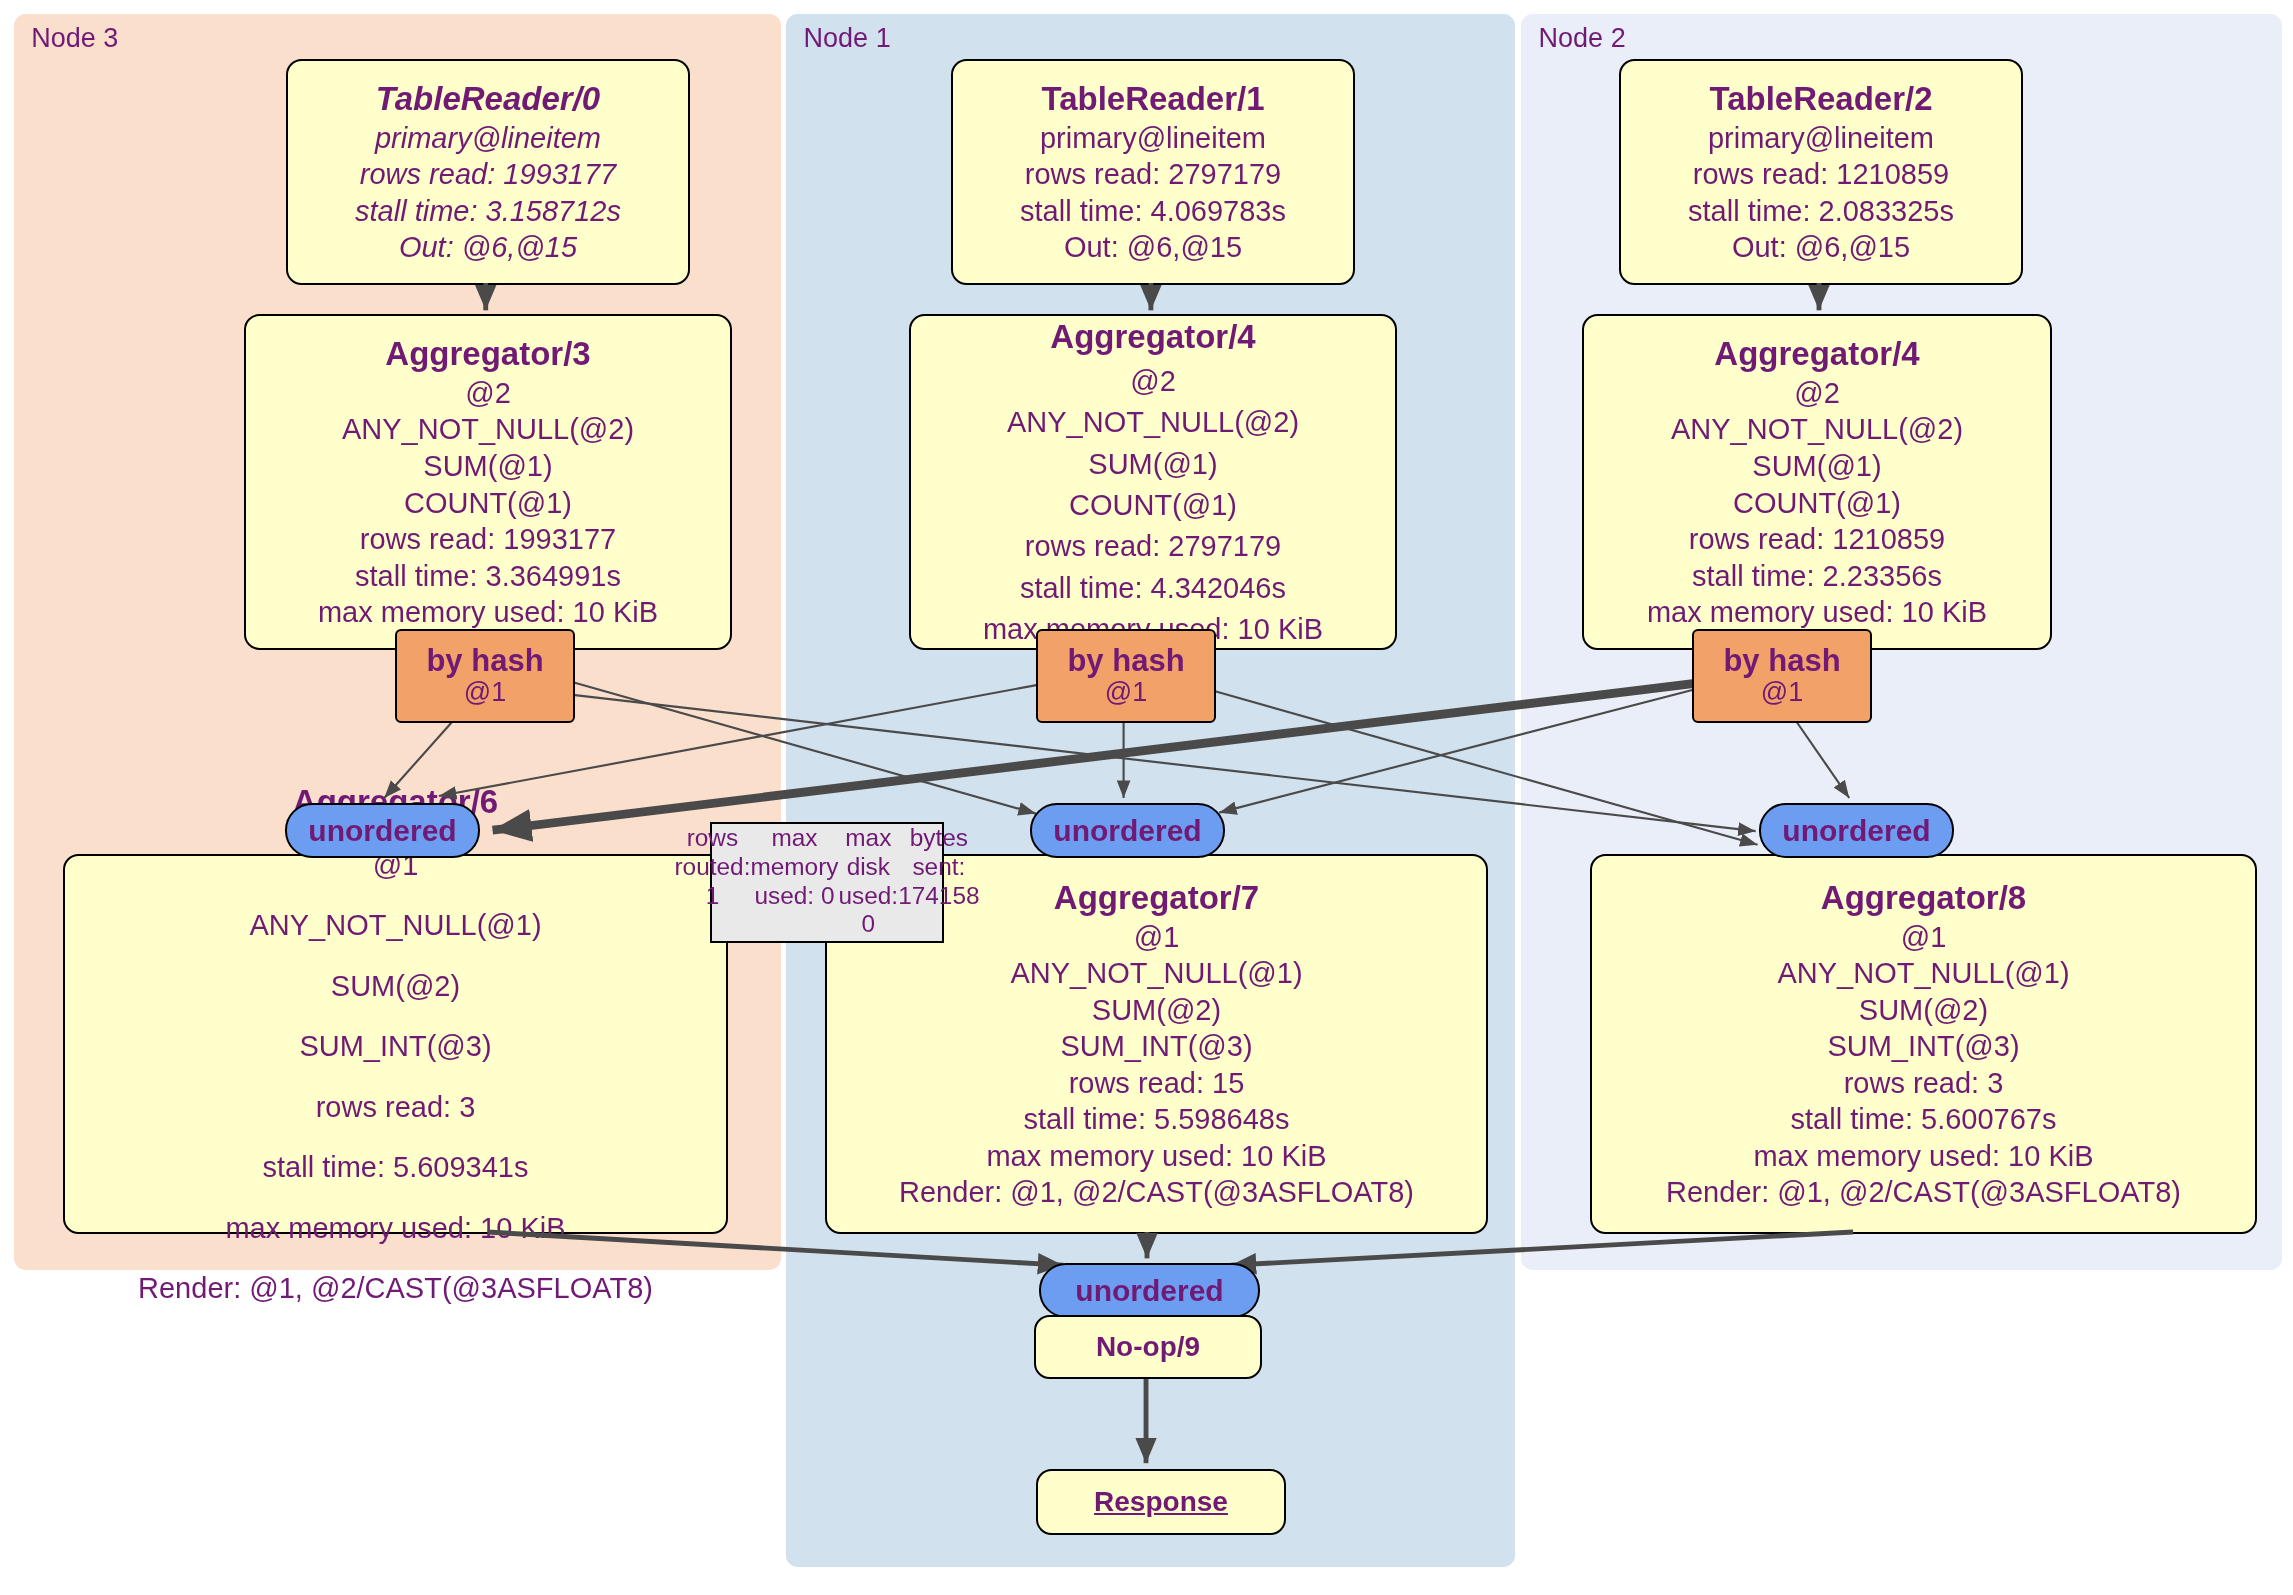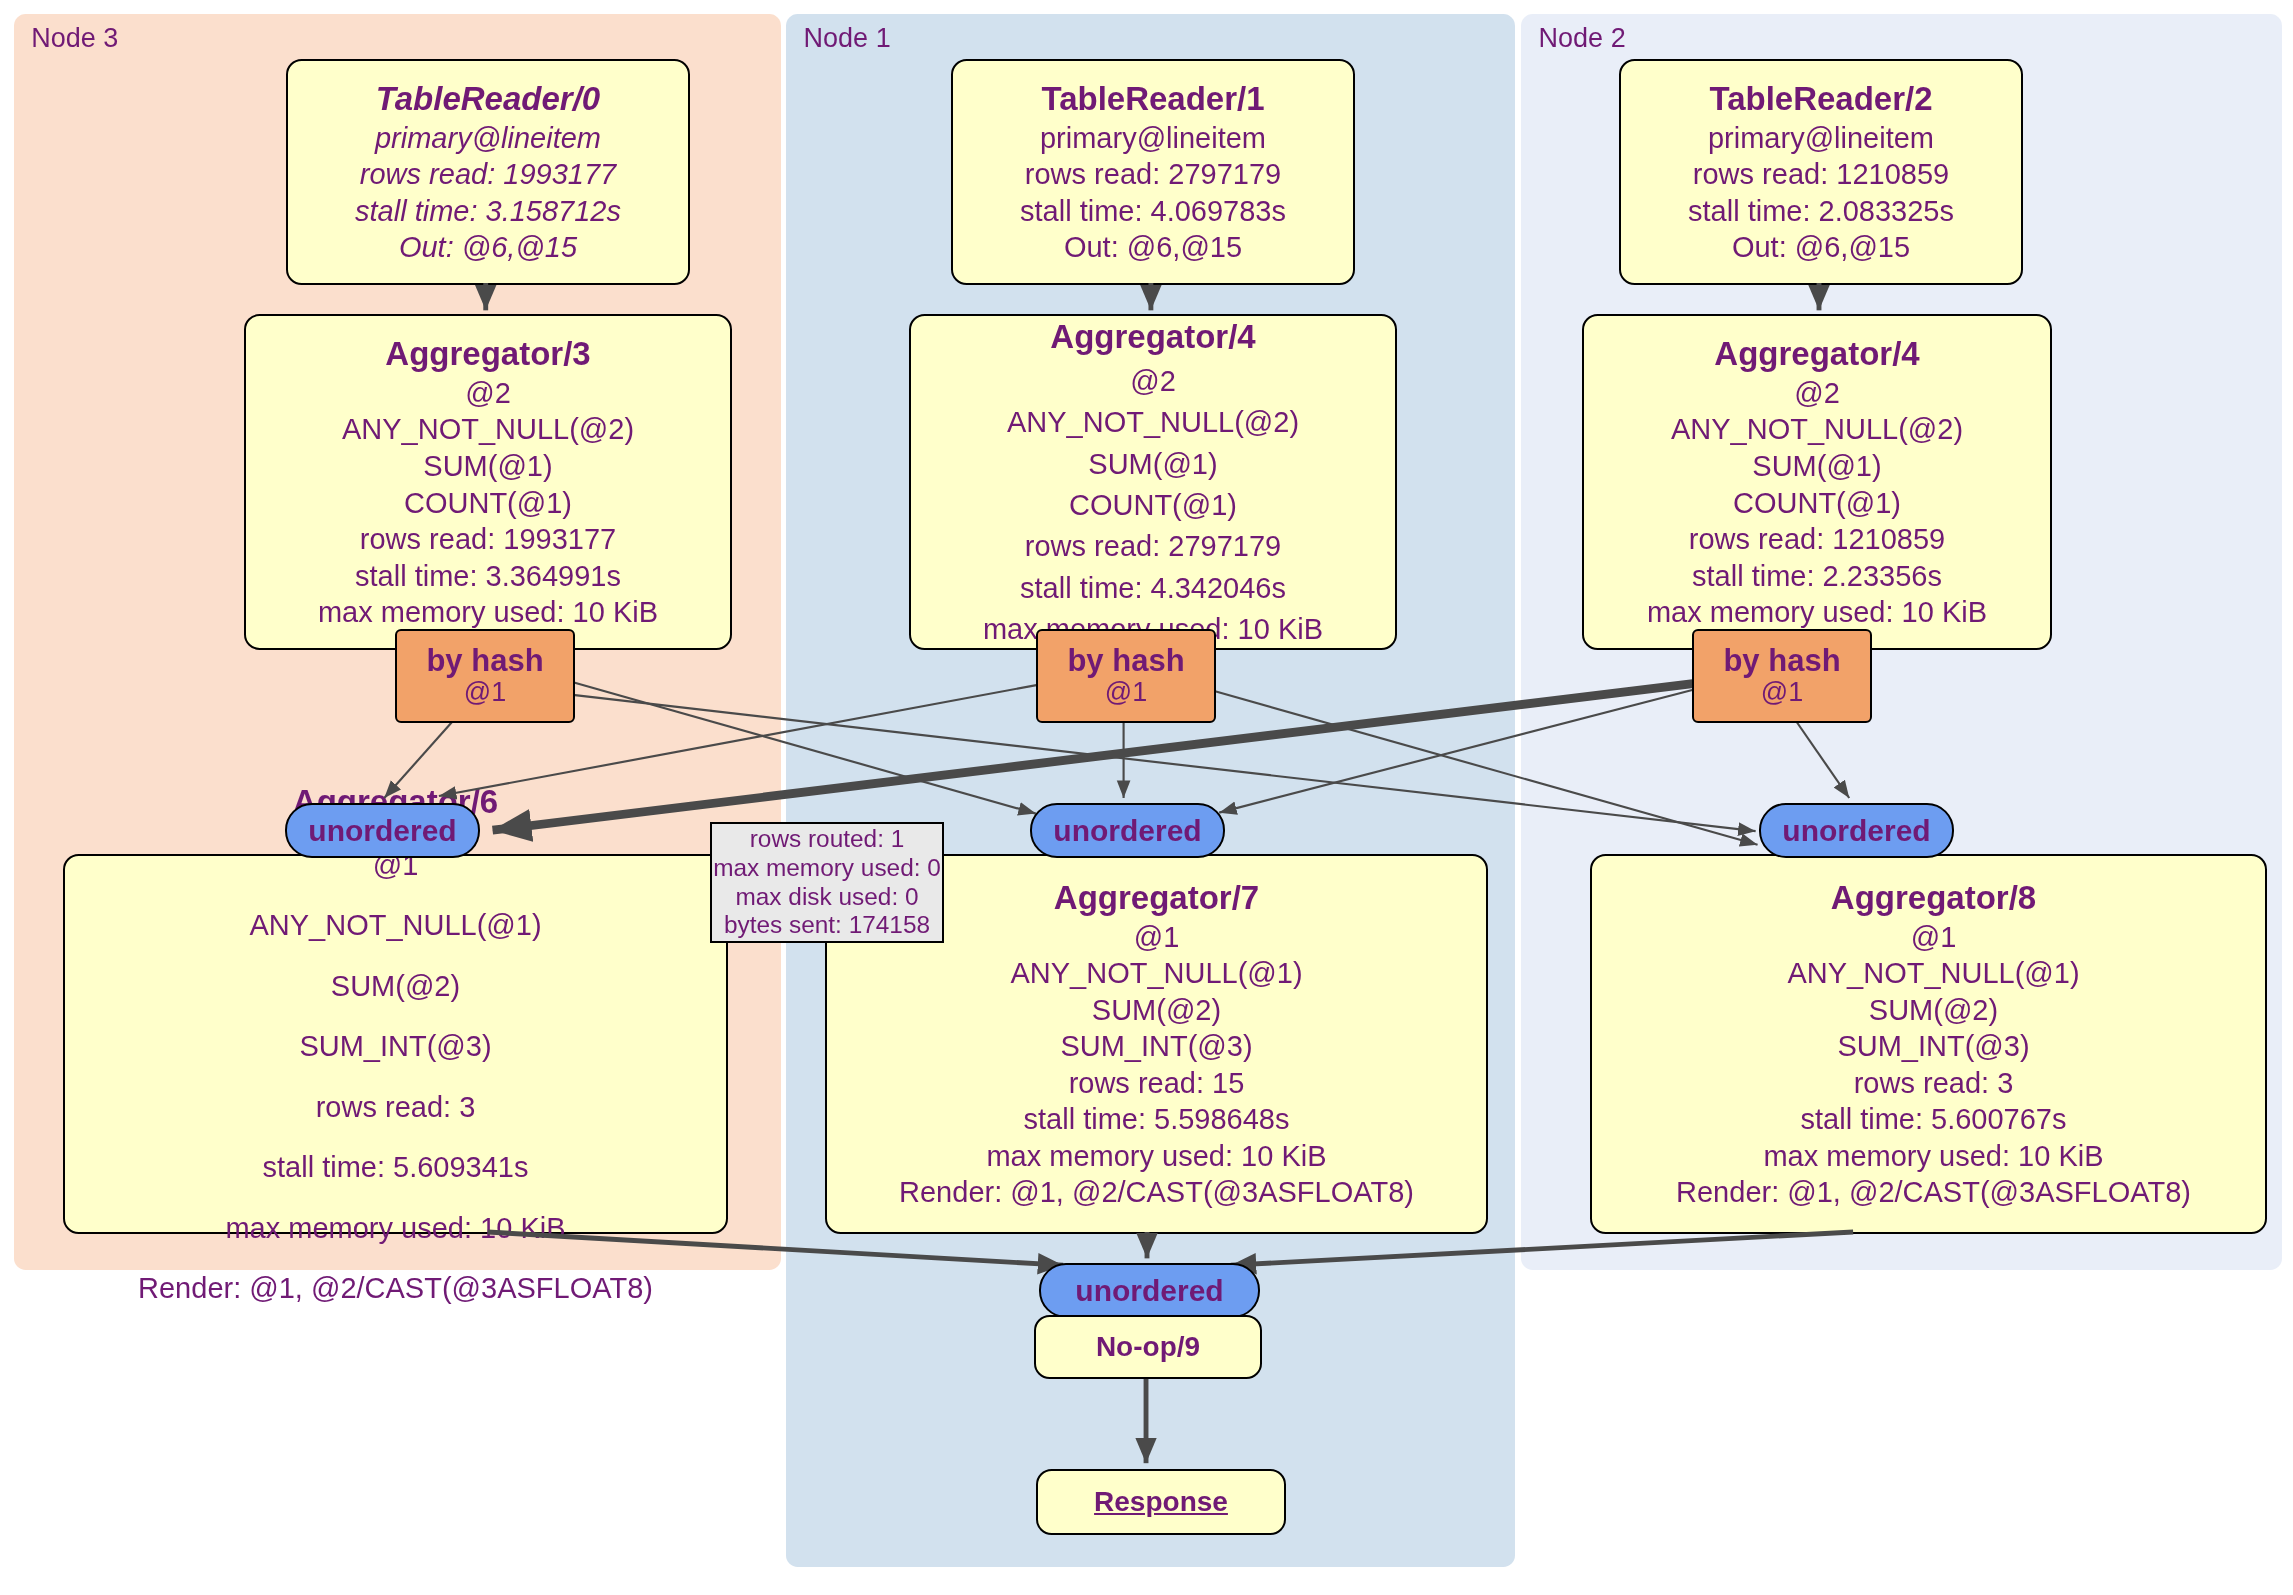--- a/index.html
+++ b/index.html
@@ -21,21 +21,21 @@
   .box .line{font-size:29px;}
 
   .box-tr0{left:286px;top:59px;width:400px;height:222px;font-style:italic;}
   .box-tr1{left:951px;top:59px;width:400px;height:222px;}
   .box-tr2{left:1619px;top:59px;width:400px;height:222px;}
   .box-ag3{left:244px;top:314px;width:484px;height:332px;}
   .box-ag4{left:909px;top:314px;width:484px;height:332px;justify-content:space-between;}
   .box-ag5{left:1582px;top:314px;width:466px;height:332px;}
   .box-ag6{left:63px;top:854px;width:661px;height:376px;gap:24px;}
   .box-ag7{left:825px;top:854px;width:659px;height:376px;}
-  .box-ag8{left:1590px;top:854px;width:663px;height:376px;padding-left:10px;}
+  .box-ag8{left:1590px;top:854px;width:663px;height:376px;}
   .box-noop{left:1034px;top:1315px;width:224px;height:60px;z-index:3;}
   .box-resp{left:1036px;top:1469px;width:246px;height:62px;text-decoration:underline;}
   .box-noop .title,.box-resp .title{font-size:28px;}
 
   
   .oval{position:absolute;border:2.9px solid #000;display:flex;flex-direction:column;
         justify-content:center;align-items:center;text-align:center;z-index:3;line-height:1.1;}
   .hash{background:#f2a269;border-radius:6px;}
   .hash .t{font-weight:bold;font-size:31px;}
   .hash .s{font-size:27px;}
@@ -45,21 +45,21 @@
   .unordered{background:#6d9df1;border-radius:27px;}
   .unordered .t{font-weight:bold;font-size:30px;}
   .oval-un3{left:285px;top:803px;width:191px;height:51px;}
   .oval-un1{left:1030px;top:803px;width:191px;height:51px;}
   .oval-un2{left:1759px;top:803px;width:191px;height:51px;}
   .oval-unb{left:1039px;top:1263px;width:217px;height:51px;}
 
   
   .tooltip{position:absolute;left:710px;top:822px;width:230px;height:117px;
            background:#e9e9e9;border:2px solid #000;z-index:4;
-           display:flex;flex-direction:column;justify-content:center;text-align:center;}
+           display:flex;justify-content:center;text-align:center;}
   .tooltip .line{font-size:24.4px;line-height:1.18;}
 
   svg.edges{position:absolute;left:0;top:0;z-index:2;pointer-events:none;}
 </style>
 </head>
 <body>
 
 <div class="stage">
 
   <div class="panel panel-node3">

